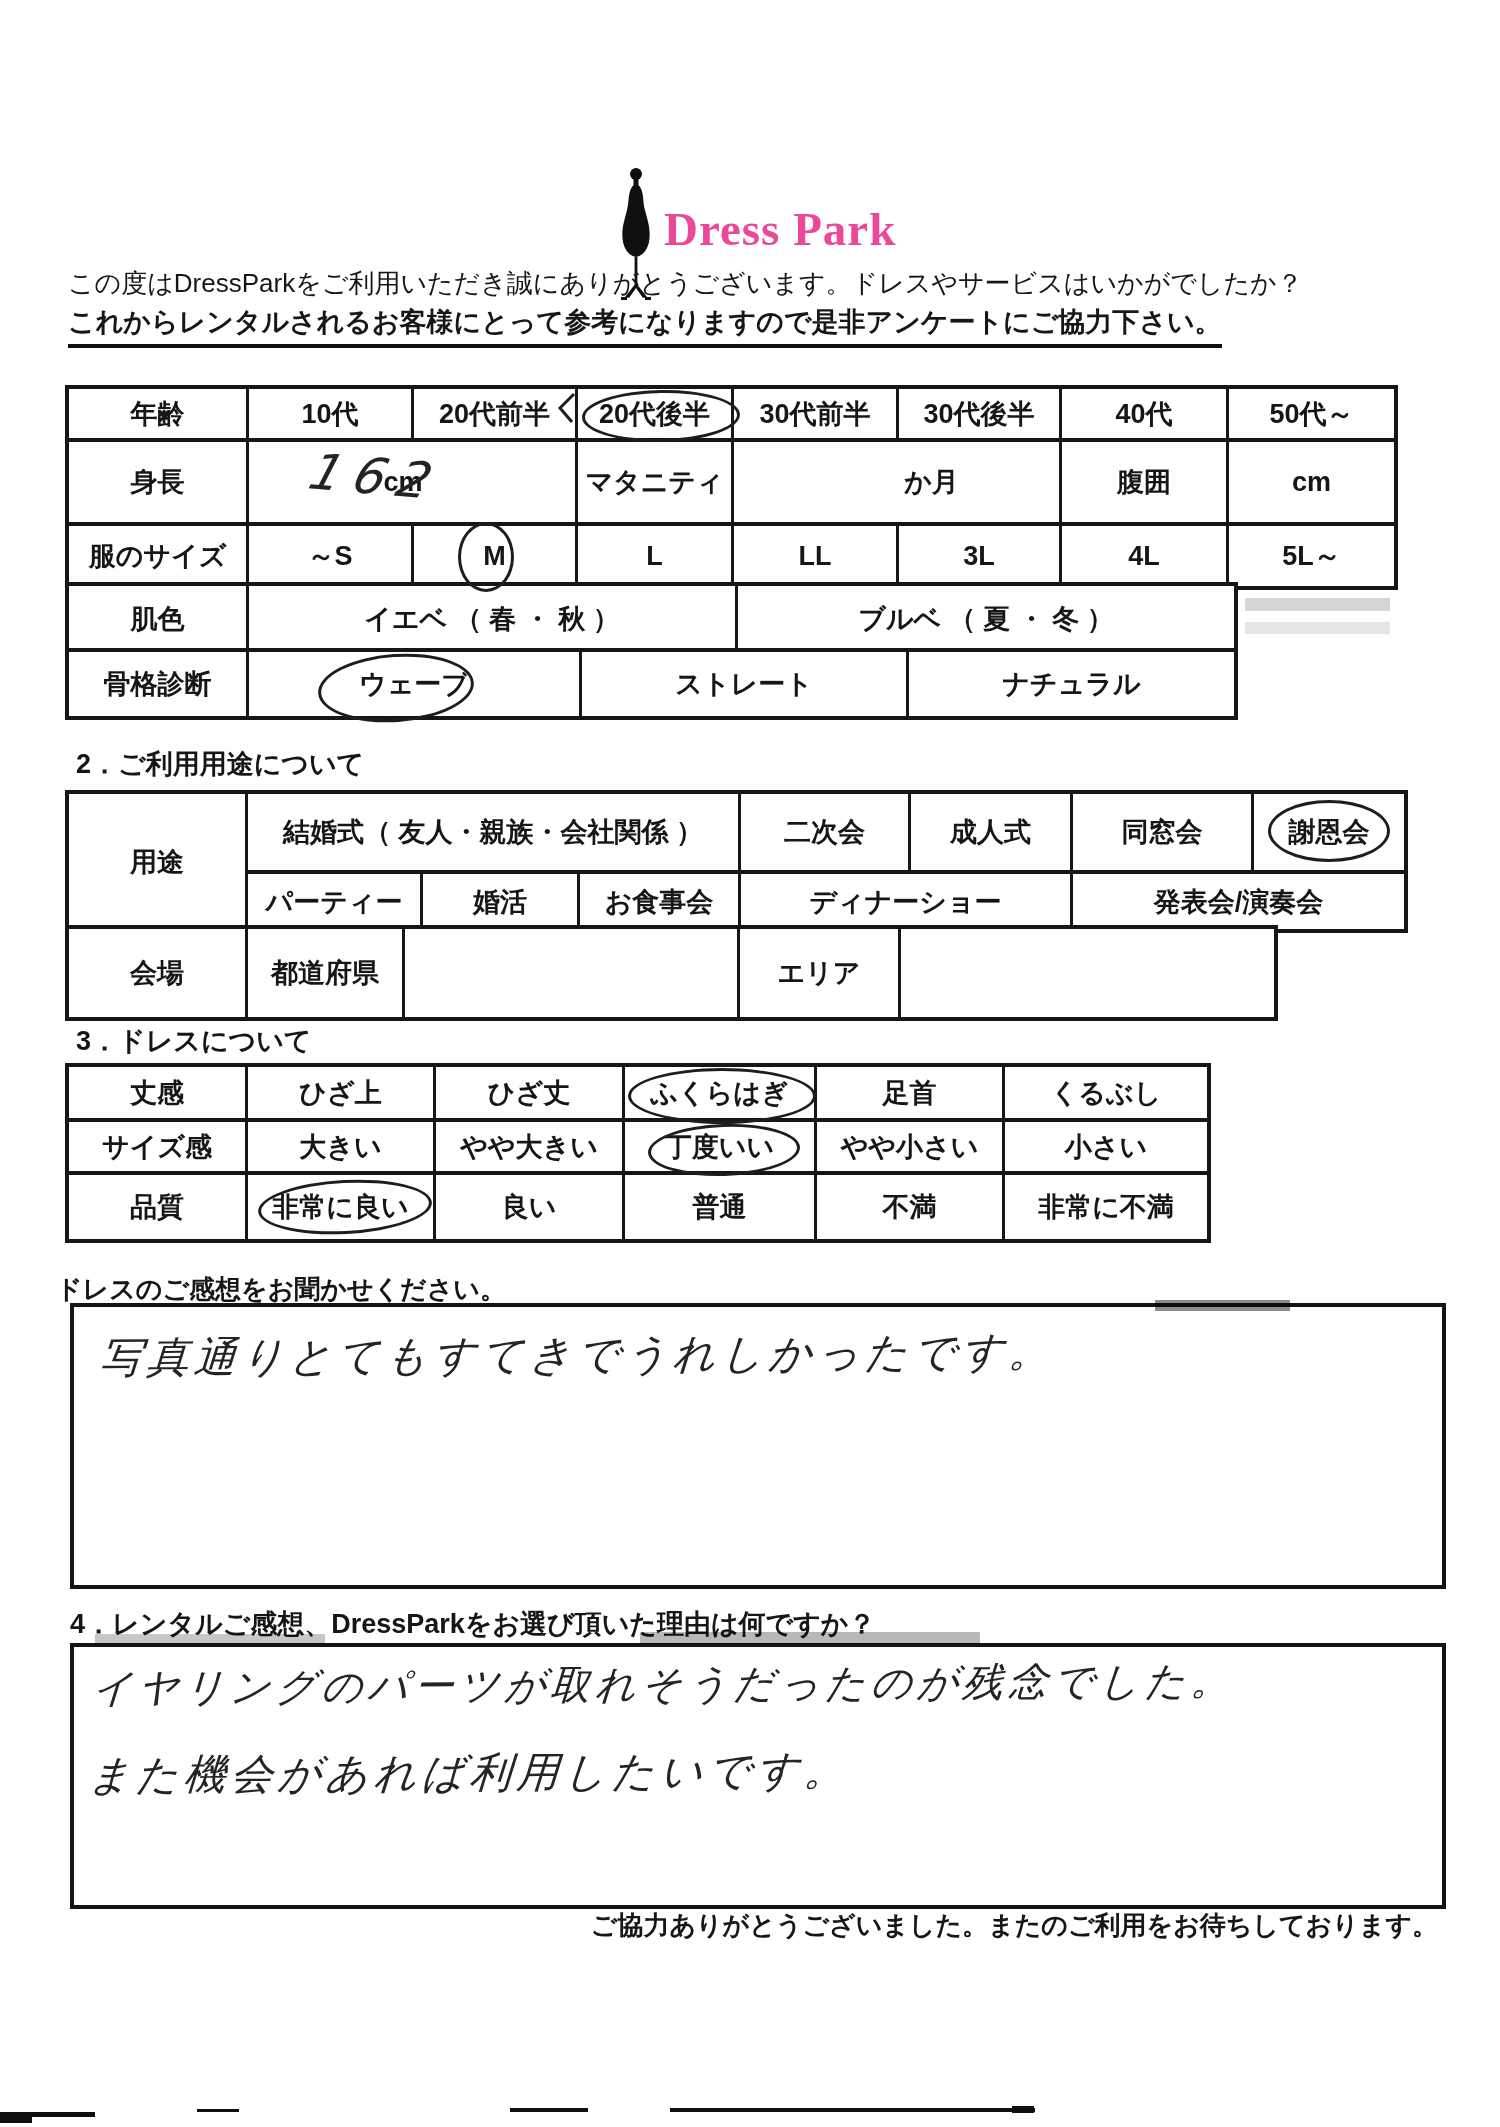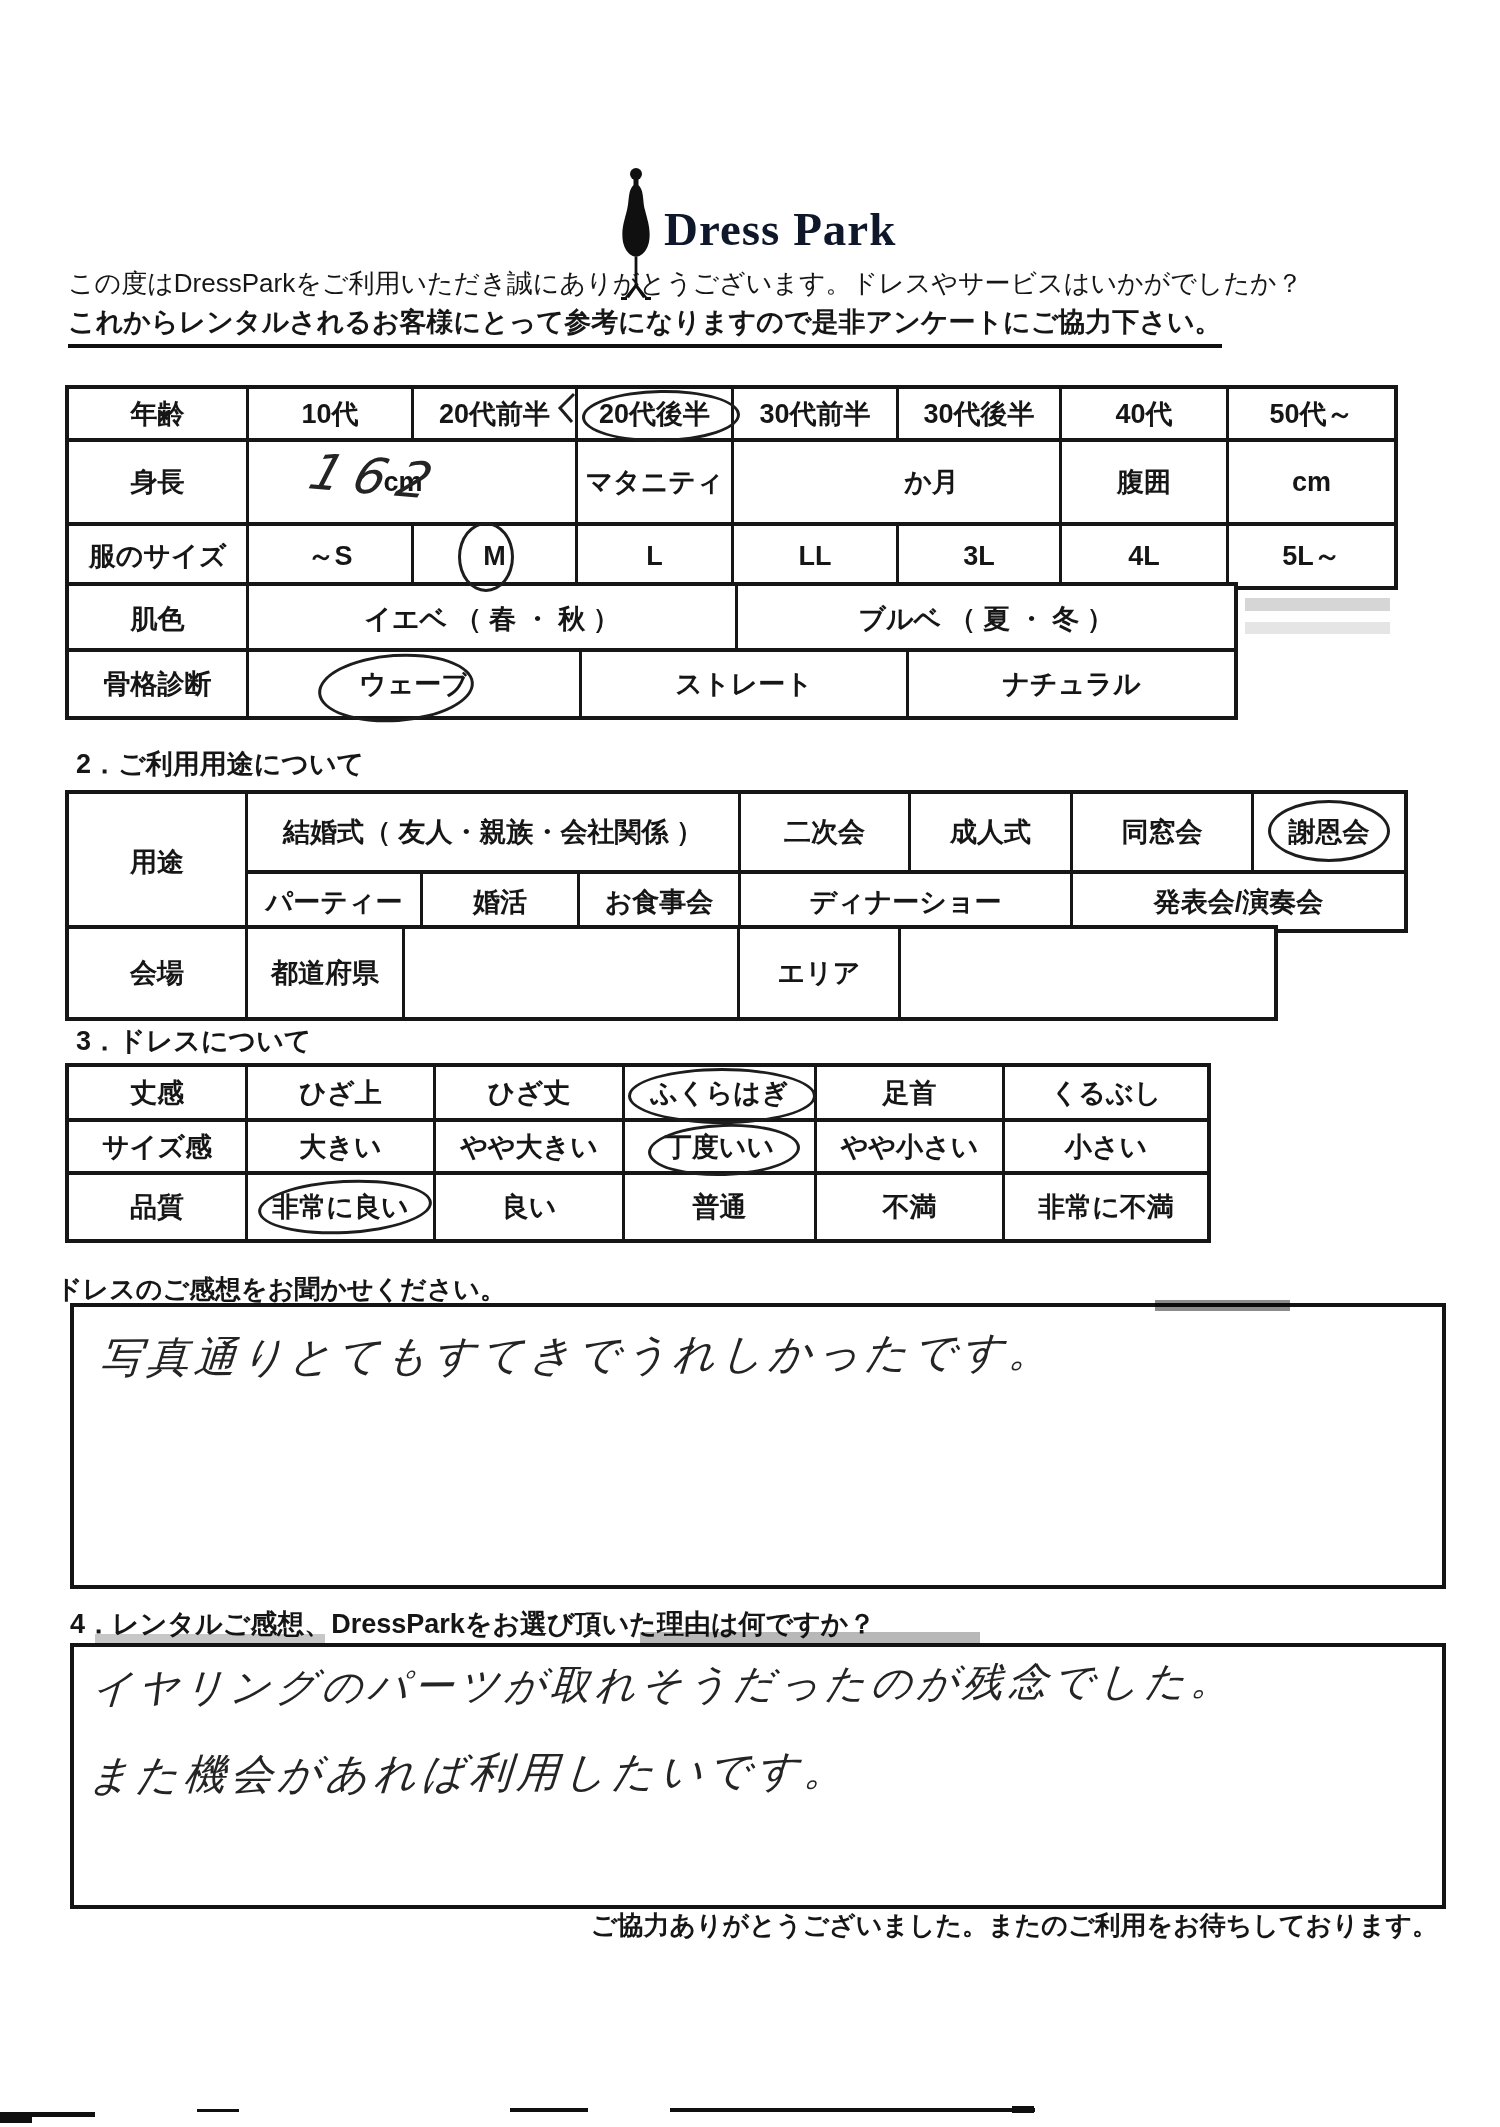--- a/index.html
+++ b/index.html
@@ -6,21 +6,21 @@
   .page{
     position:relative;width:1500px;height:2127px;margin:0 auto;
     background:#ffffff;color:#161616;overflow:hidden;
     font-family:"Liberation Sans","DejaVu Sans",sans-serif;
   }
   
   .logo{position:absolute;left:616px;top:166px;display:flex;align-items:flex-start;}
   .logo svg{display:block;}
   .brand{
     font-family:"Liberation Serif","DejaVu Serif",serif;
-    font-weight:700;font-size:47px;letter-spacing:1px;color:#0f172a;
+    font-weight:700;font-size:47px;letter-spacing:1px;color:#ec4899;
     margin-left:8px;margin-top:36px;white-space:nowrap;
   }
   
   .intro1{position:absolute;left:68px;top:266px;font-size:26px;font-weight:400;white-space:nowrap;}
   .intro2{position:absolute;left:68px;top:304px;font-size:27px;font-weight:800;white-space:nowrap;
           border-bottom:4px solid #101010;padding-bottom:4px;}
   .h-sec{position:absolute;font-size:27px;font-weight:800;white-space:nowrap;}
   
   .tbl{position:absolute;display:grid;background:#161616;border:4px solid #161616;
        column-gap:3px;row-gap:4px;}

